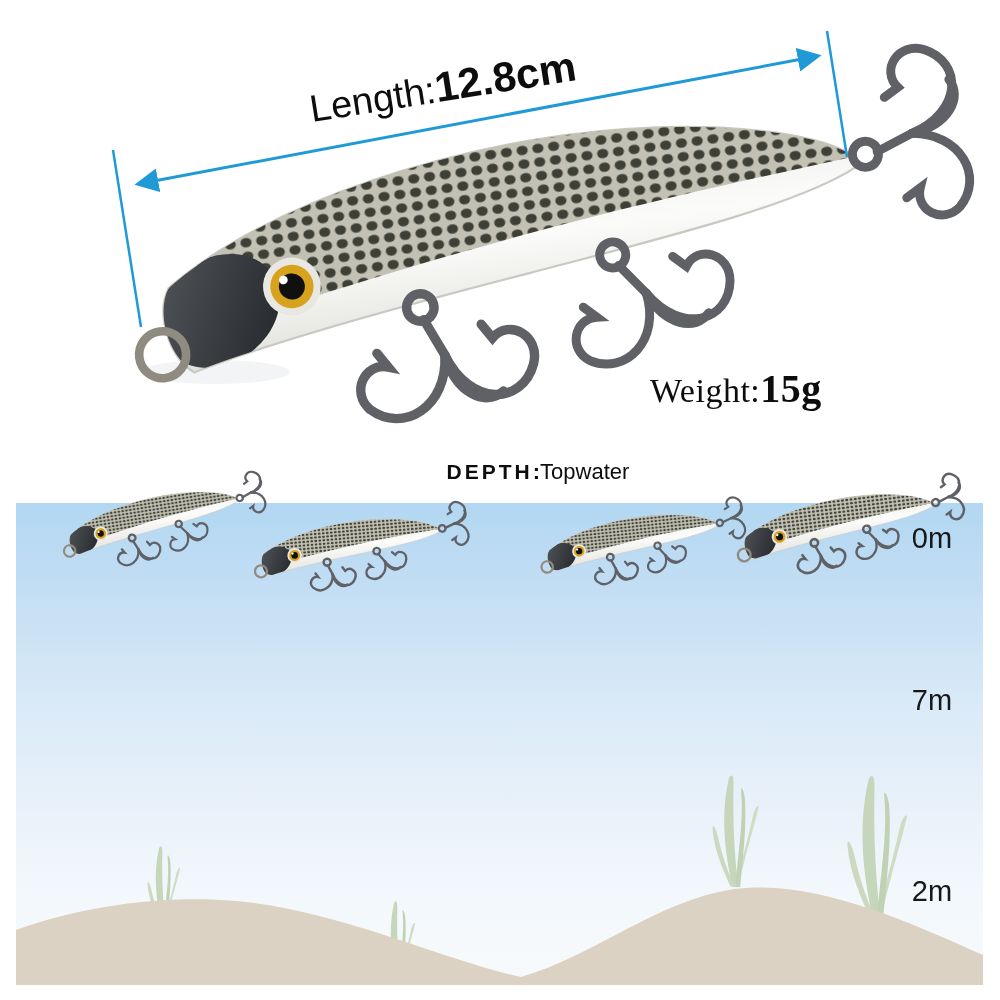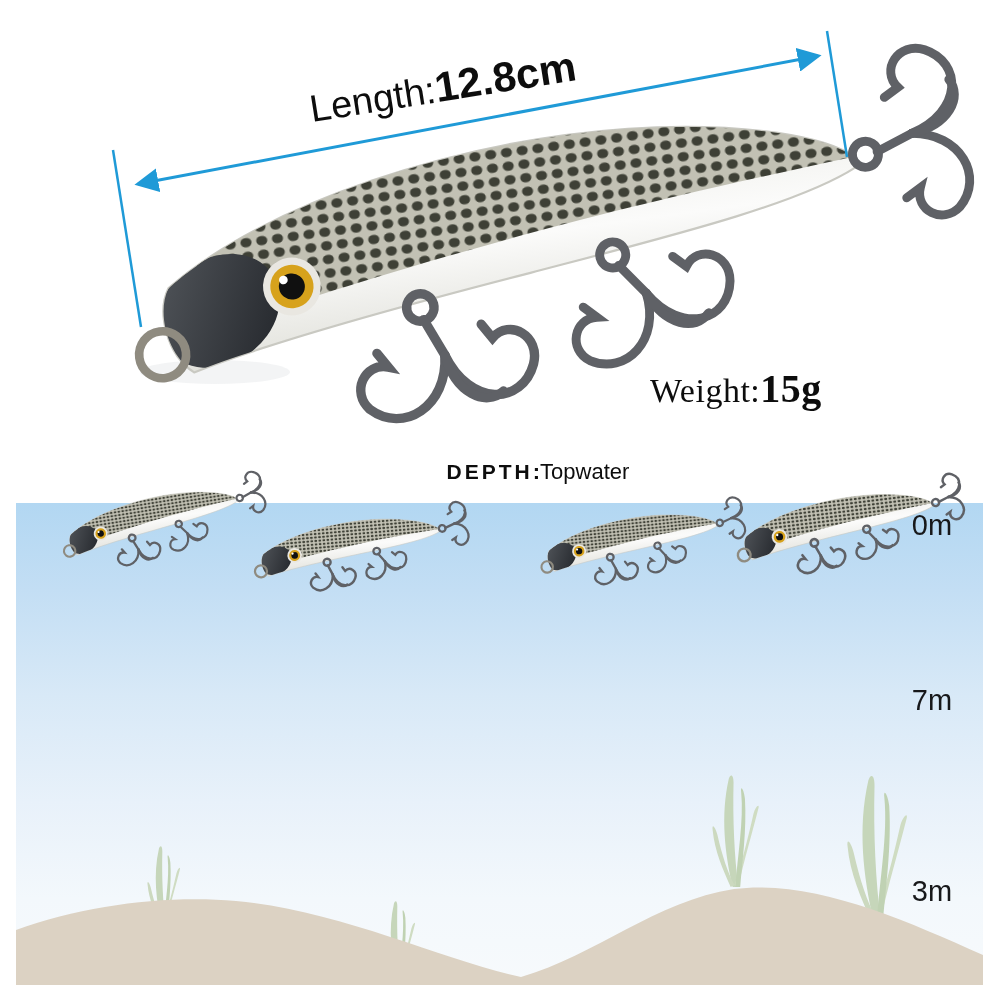--- a/index.html
+++ b/index.html
@@ -127,17 +127,17 @@
   </svg>
 
   <div class="weight"><span>Weight:</span><b>15g</b></div>
 
   <div class="depth-heading">
     <span class="dh-label">DEPTH</span>
     <span class="dh-sep">:</span>
     <span class="dh-value">Topwater</span>
   </div>
 
-  <div class="marker" style="top:509px">0m</div>
+  <div class="marker" style="top:522px">0m</div>
   <div class="marker" style="top:684px">7m</div>
-  <div class="marker" style="top:875px">3m</div>
+  <div class="marker" style="top:875px">2m</div>
 
 </div>
 
 </body></html>

